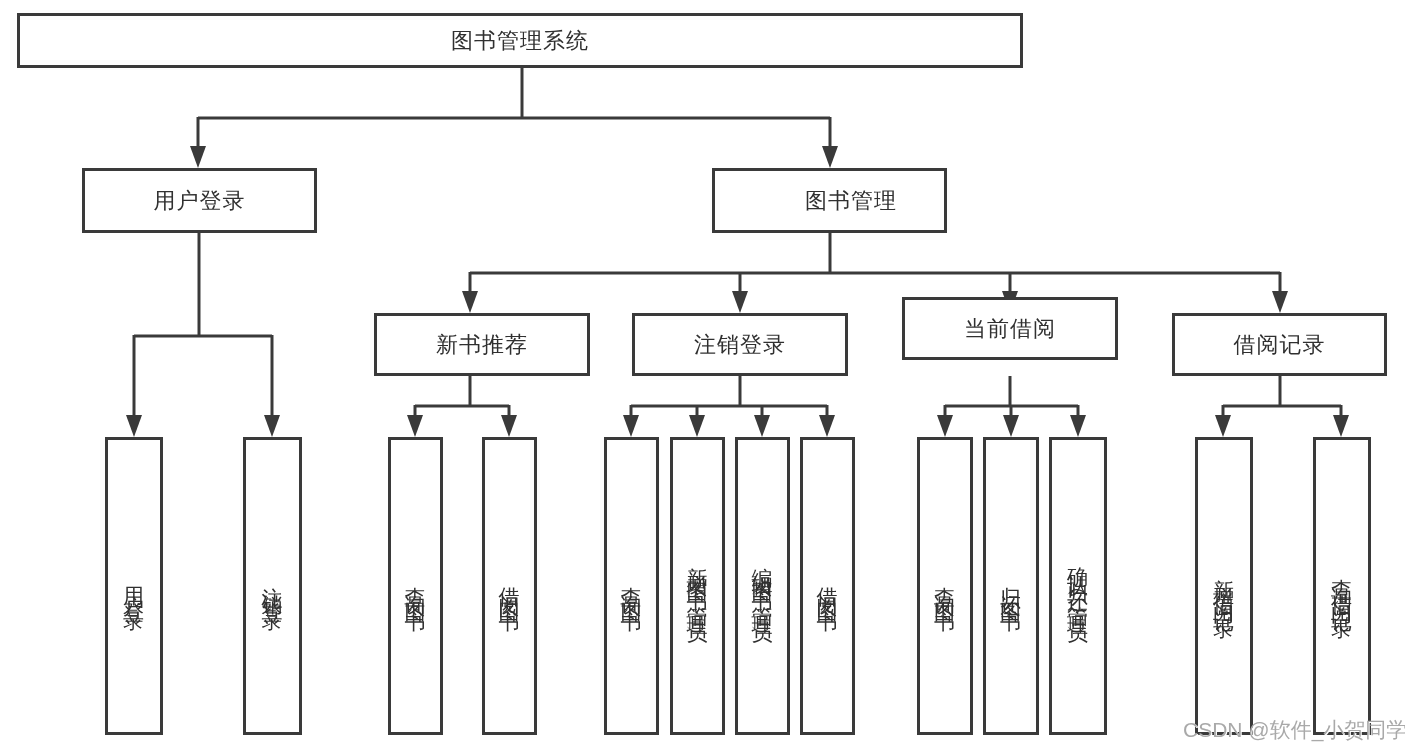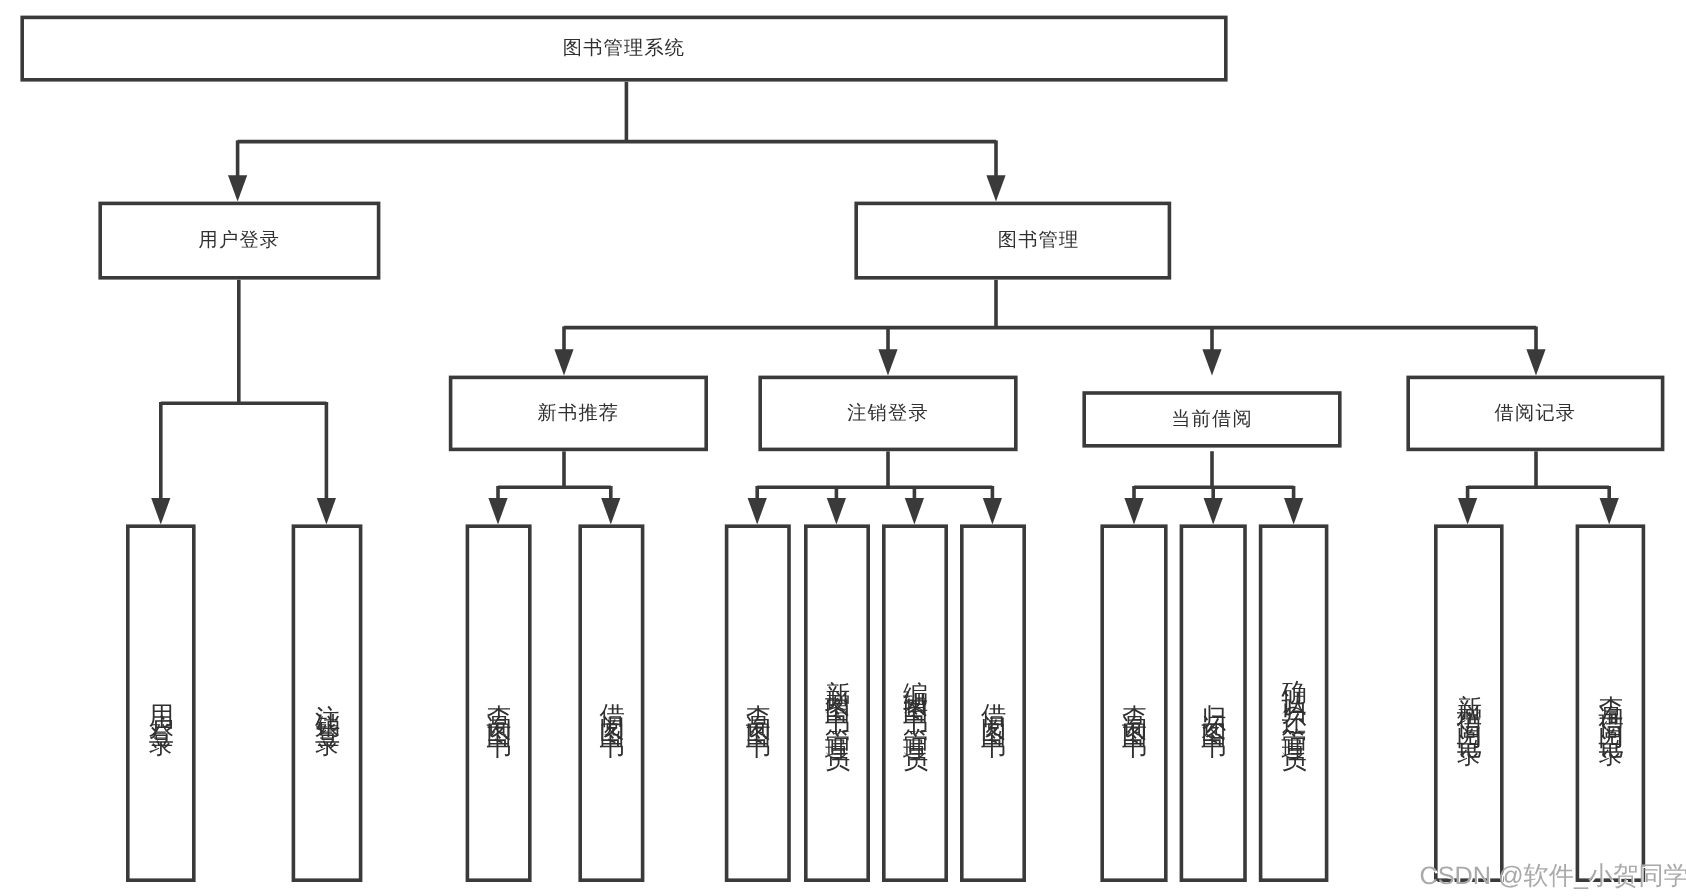--- a/index.html
+++ b/index.html
@@ -28,21 +28,21 @@
     box-sizing: border-box;
     border: 3px solid #3a3a3a;
     background: #ffffff;
     color: #303030;
     display: flex;
     align-items: center;
     justify-content: center;
     text-align: center;
   }
   .hbox {
-    font-size: 16px;
+    font-size: 22px;
     letter-spacing: 1px;
   }
   .vbox {
     font-size: 21px;
     writing-mode: vertical-rl;
     letter-spacing: 8px;
     line-height: 1;
   }
   .watermark {
     position: absolute;
@@ -128,25 +128,25 @@
       <polygon points="1070,415 1086,415 1078,437"></polygon>
 
       <polygon points="1215,415 1231,415 1223,437"></polygon>
       <polygon points="1333,415 1349,415 1341,437"></polygon>
     </g>
   </svg>
 
   <div class="node hbox" style="left:17px; top:13px; width:1006px; height:55px;">图书管理系统</div>
 
   <div class="node hbox" style="left:82px; top:168px; width:235px; height:65px;">用户登录</div>
-  <div class="node hbox" style="left:712px; top:168px; width:264px; height:65px;padding-left:43px;">图书管理</div>
+  <div class="node hbox" style="left:712px; top:168px; width:235px; height:65px;padding-left:43px;">图书管理</div>
 
   <div class="node hbox" style="left:362px; top:313px; width:216px; height:63px;margin-left:12px;">新书推荐</div>
   <div class="node hbox" style="left:632px; top:313px; width:216px; height:63px;">注销登录</div>
-  <div class="node hbox" style="left:902px; top:326px; width:216px; height:47px;">当前借阅</div>
+  <div class="node hbox" style="left:902px; top:297px; width:216px; height:63px;">当前借阅</div>
   <div class="node hbox" style="left:1172px; top:313px; width:215px; height:63px;">借阅记录</div>
 
   <div class="node vbox" style="left:105px; top:437px; width:58px; height:298px;">用户登录</div>
   <div class="node vbox" style="left:243px; top:437px; width:59px; height:298px;">注销登录</div>
 
   <div class="node vbox" style="left:388px; top:437px; width:55px; height:298px;">查询图书</div>
   <div class="node vbox" style="left:482px; top:437px; width:55px; height:298px;">借阅图书</div>
 
   <div class="node vbox" style="left:604px; top:437px; width:55px; height:298px;">查询图书</div>
   <div class="node vbox" style="left:670px; top:437px; width:55px; height:298px;">新增图书（管理员）</div>

